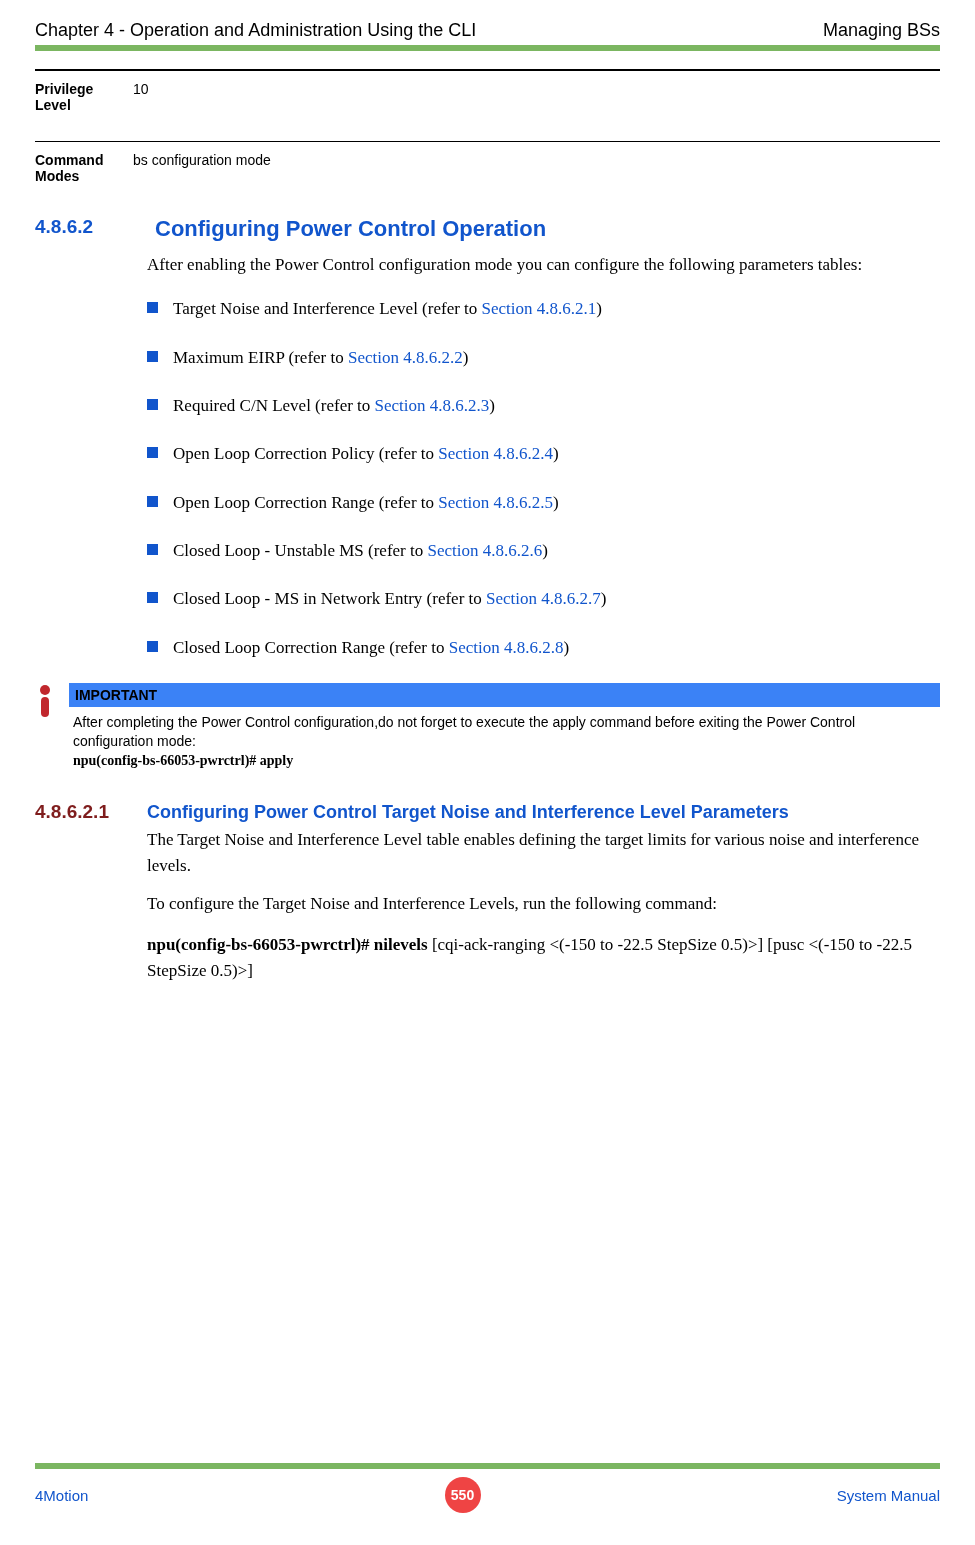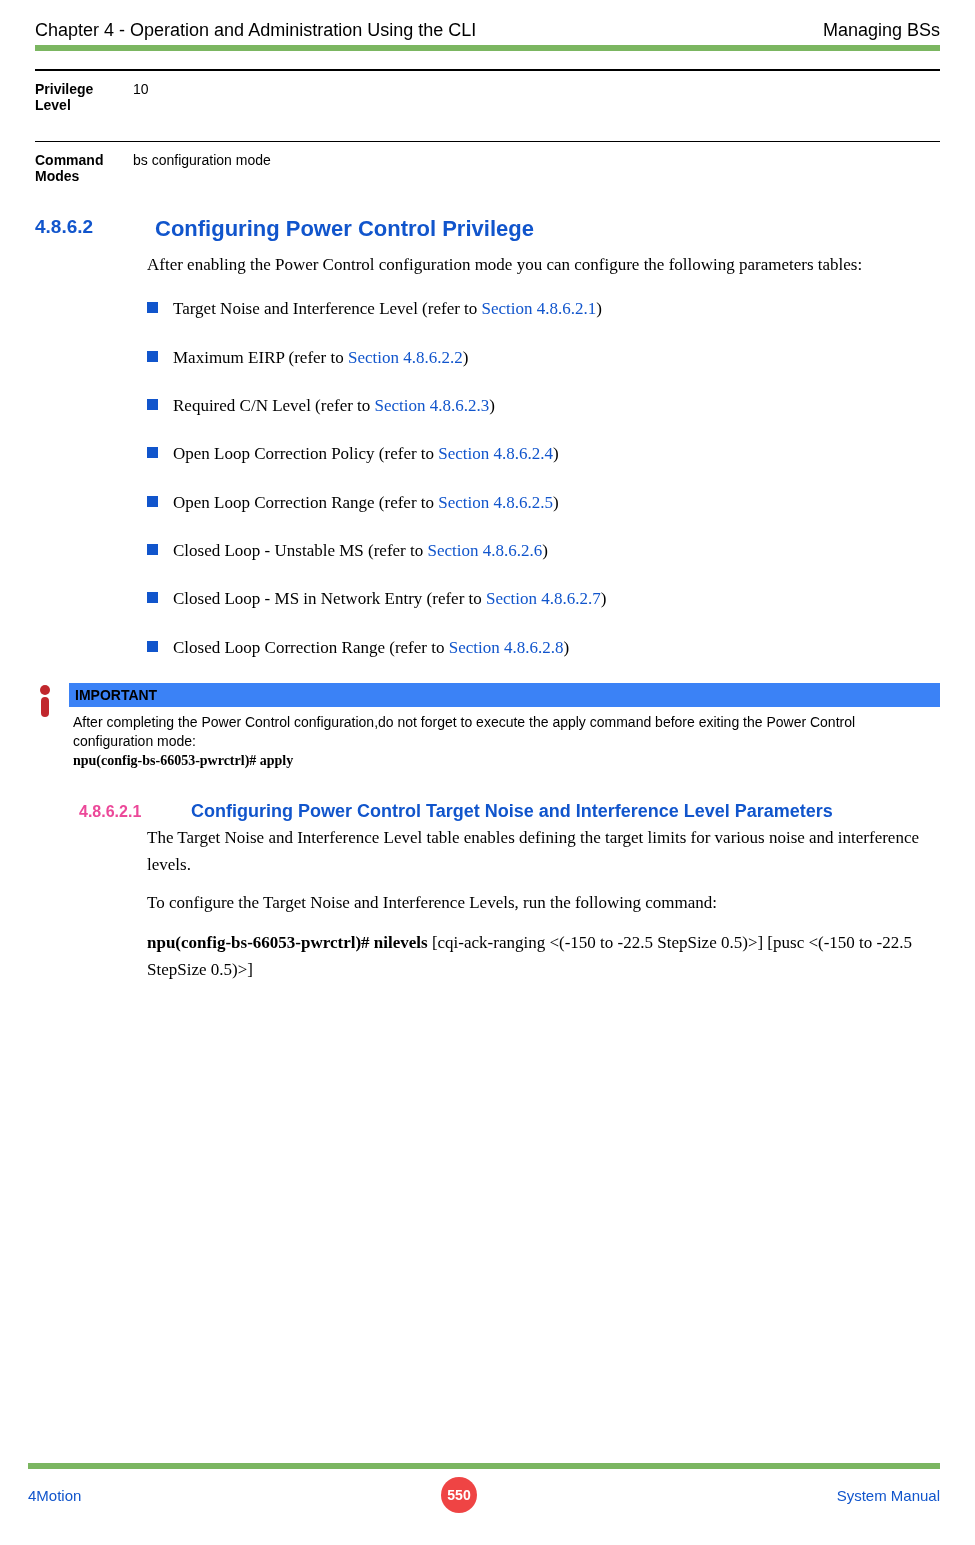--- a/index.html
+++ b/index.html
@@ -59,24 +59,23 @@
     color: #1155cc;
   }
   .section3-row {
     display: flex;
     align-items: baseline;
     margin-top: 30px;
     margin-bottom: 4px;
   }
   .section3-num {
     width: 112px;
-    font-size: 16px;
-    font-weight: bold;
-    color: #ec4899;
-    margin-left: 44px;
+    font-size: 19px;
+    font-weight: bold;
+    color: #7f1d1d;
   }
   .section3-title {
     font-size: 18px;
     font-weight: bold;
     color: #1155cc;
     line-height: 1.15;
   }
   .body-text {
     margin-left: 112px;
     font-family: "Book Antiqua", Palatino, serif;
@@ -144,21 +143,21 @@
     margin-left: 112px;
     font-family: "Book Antiqua", Palatino, serif;
     font-size: 17px;
     line-height: 1.55;
     margin-top: 14px;
   }
   .command-text .bold { font-weight: bold; }
   .footer {
     position: absolute;
     bottom: 32px;
-    left: 28px;
+    left: 35px;
     right: 35px;
     border-top: 6px solid #7bb661;
     padding-top: 8px;
     display: flex;
     align-items: center;
     justify-content: space-between;
     font-size: 15px;
   }
   .footer-left { color: #1155cc; }
   .footer-right a { color: #1155cc; text-decoration: none; }
@@ -190,21 +189,21 @@
       <div class="meta-val-cell">10</div>
     </div>
     <div class="meta-row">
       <div class="meta-label-cell">Command Modes</div>
       <div class="meta-val-cell">bs configuration mode</div>
     </div>
   </div>
 
   <div class="section-row">
     <div class="section-num">4.8.6.2</div>
-    <div class="section-title">Configuring Power Control Privilege</div>
+    <div class="section-title">Configuring Power Control Operation</div>
   </div>
 
   <div class="body-text">After enabling the Power Control configuration mode you can configure the following parameters tables:</div>
 
   <ul class="bullet-list">
     <li><span>Target Noise and Interference Level (refer to </span><a class="link">Section 4.8.6.2.1</a><span>)</span></li>
     <li><span>Maximum EIRP (refer to </span><a class="link">Section 4.8.6.2.2</a><span>)</span></li>
     <li><span>Required C/N Level (refer to </span><a class="link">Section 4.8.6.2.3</a><span>)</span></li>
     <li><span>Open Loop Correction Policy (refer to </span><a class="link">Section 4.8.6.2.4</a><span>)</span></li>
     <li><span>Open Loop Correction Range (refer to </span><a class="link">Section 4.8.6.2.5</a><span>)</span></li>

